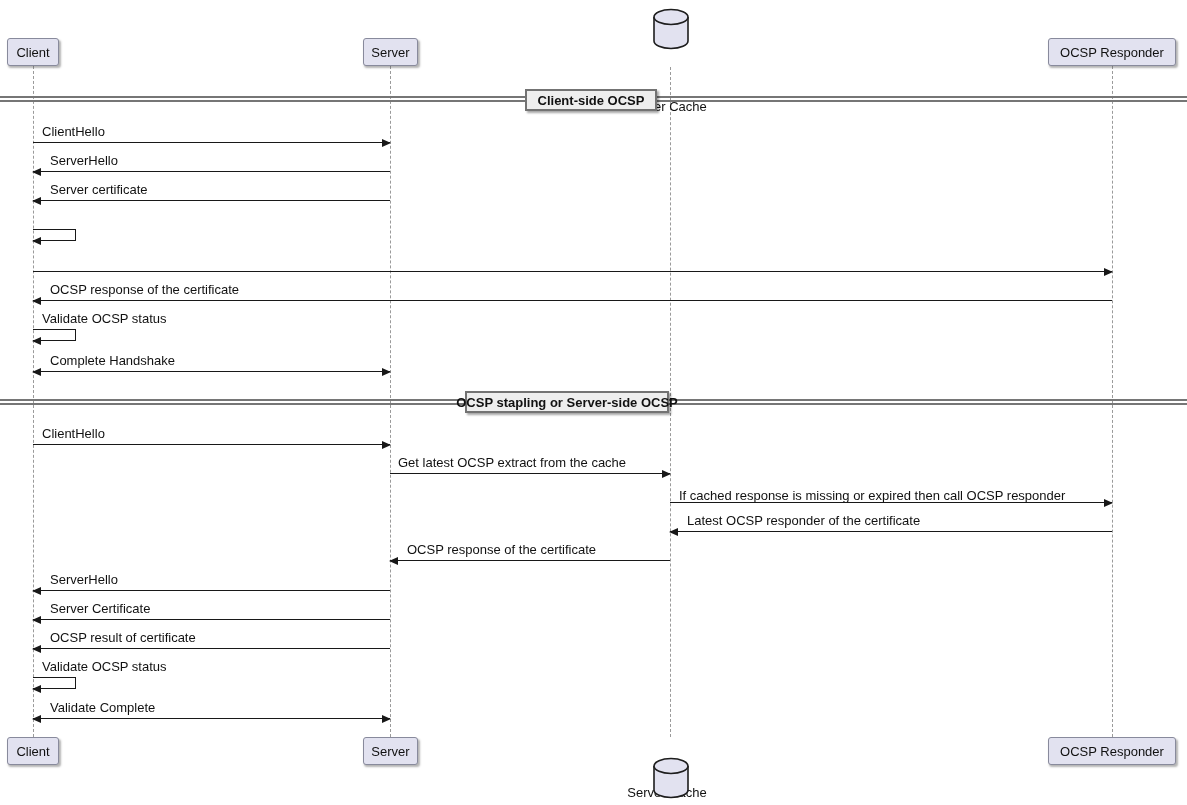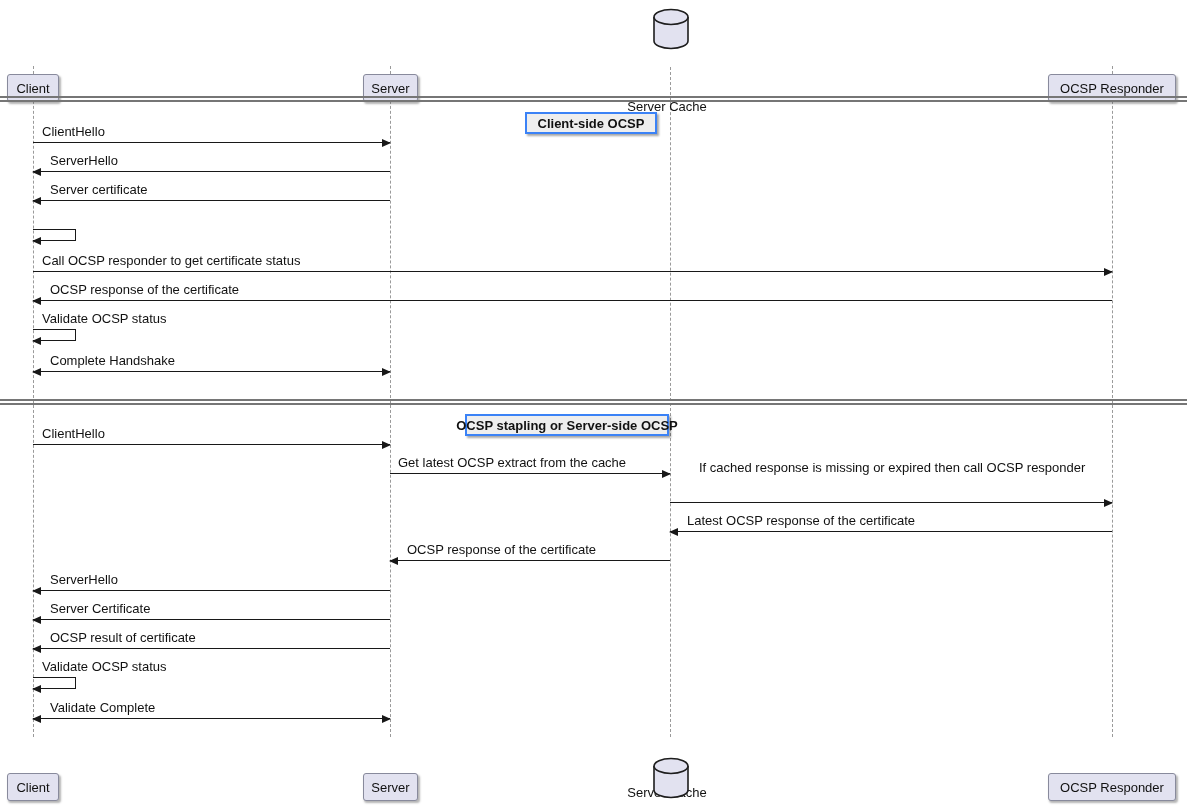--- a/index.html
+++ b/index.html
@@ -6,31 +6,31 @@
   .canvas {
     position:relative; width:1187px; height:805px; background:#ffffff;
     font-family:"Liberation Sans", sans-serif; color:#111; overflow:hidden;
   }
   .lifeline { position:absolute; width:0; border-left:1px dashed #9a9a9a; }
   .pbox {
     position:absolute; height:28px; box-sizing:border-box;
     background:#E2E2F0; border:1px solid #888a9c; border-radius:3px;
     box-shadow:1.5px 2px 2px rgba(90,90,90,.45);
     display:flex; align-items:center; justify-content:center;
-    font-size:13px; padding:0 6px; white-space:nowrap;margin-top:36px;
+    font-size:13px; padding:0 6px; white-space:nowrap;
   }
   .actor-label { position:absolute; width:100px; text-align:center; font-size:13px; white-space:nowrap;margin-top:47px; }
   .cyl { position:absolute; }
   .divline { position:absolute; left:0; width:1187px; height:2px; background:#767676; }
   .divbox {
     position:absolute; height:22px; box-sizing:border-box;
-    background:#EEEEEE; border:2px solid #3b82f6;
+    background:#EEEEEE; border:2px solid #737373;
     box-shadow:2px 2px 2px rgba(0,0,0,.35);
     display:flex; align-items:center; justify-content:center;
-    font-size:13px; font-weight:bold; white-space:nowrap;margin-top:23px;
+    font-size:13px; font-weight:bold; white-space:nowrap;
   }
   .msg-label { position:absolute; font-size:13px; white-space:nowrap; }
   .arrow { position:absolute; height:0; border-top:1px solid #181818; }
   .head { position:absolute; width:0; height:0; border-style:solid; }
   .head-r { right:-1px; top:-4.5px; border-width:4px 0 4px 9px; border-color:transparent transparent transparent #181818; }
   .head-l { left:-1px; top:-4.5px; border-width:4px 9px 4px 0; border-color:transparent #181818 transparent transparent; }
   .selfmsg {
     position:absolute; width:42px; height:10px; box-sizing:content-box;
     border-top:1px solid #181818; border-right:1px solid #181818; border-bottom:1px solid #181818;
   }
@@ -82,21 +82,20 @@
 
   <div class="msg-label" style="left:50px; top:182px;">Server certificate</div>
   <div class="arrow" style="left:33px; top:200px; width:357px;">
       <span class="head head-l"></span>
     </div>
 
   <div class="selfmsg" style="left:33px; top:229px;">
       <span class="head-sl"></span>
     </div>
 
-  <div class="msg-label" style="left:42px; top:253px;">Call OCSP responder to get certificate status</div>
   <div class="arrow" style="left:33px; top:271px; width:1079px;">
       <span class="head head-r"></span>
     </div>
 
   <div class="msg-label" style="left:50px; top:282px;">OCSP response of the certificate</div>
   <div class="arrow" style="left:33px; top:300px; width:1079px;">
       <span class="head head-l"></span>
     </div>
 
   <div class="msg-label" style="left:42px; top:311px;">Validate OCSP status</div>
@@ -119,26 +118,26 @@
   <div class="msg-label" style="left:42px; top:426px;">ClientHello</div>
   <div class="arrow" style="left:33px; top:444px; width:357px;">
       <span class="head head-r"></span>
     </div>
 
   <div class="msg-label" style="left:398px; top:455px;">Get latest OCSP extract from the cache</div>
   <div class="arrow" style="left:390px; top:473px; width:280px;">
       <span class="head head-r"></span>
     </div>
 
-  <div class="msg-label" style="left:679px; top:460px;margin-left:20px;">If cached response is missing or expired then call OCSP responder</div>
+  <div class="msg-label" style="left:679px; top:488px;">If cached response is missing or expired then call OCSP responder</div>
   <div class="arrow" style="left:670px; top:502px; width:442px;">
       <span class="head head-r"></span>
     </div>
 
-  <div class="msg-label" style="left:687px; top:513px;">Latest OCSP response of the certificate</div>
+  <div class="msg-label" style="left:687px; top:513px;">Latest OCSP responder of the certificate</div>
   <div class="arrow" style="left:670px; top:531px; width:442px;">
       <span class="head head-l"></span>
     </div>
 
   <div class="msg-label" style="left:407px; top:542px;">OCSP response of the certificate</div>
   <div class="arrow" style="left:390px; top:560px; width:280px;">
       <span class="head head-l"></span>
     </div>
 
   <div class="msg-label" style="left:50px; top:572px;">ServerHello</div>

